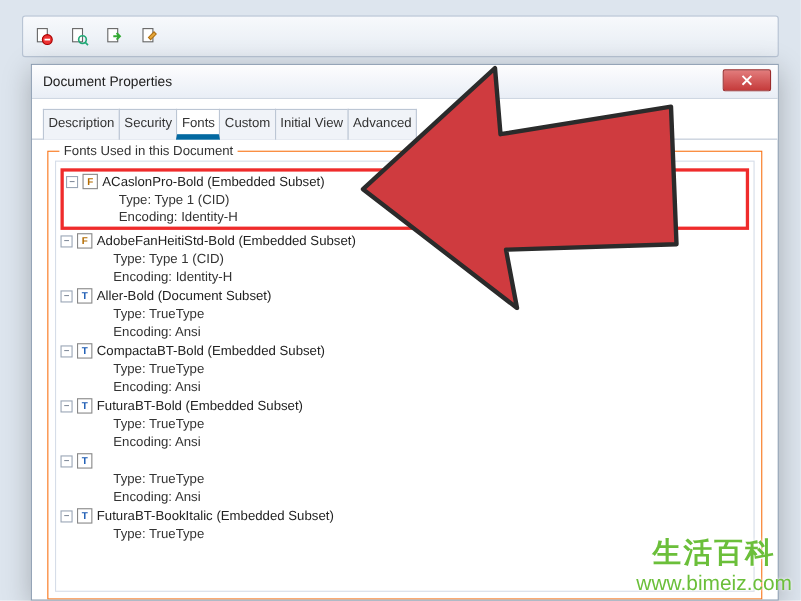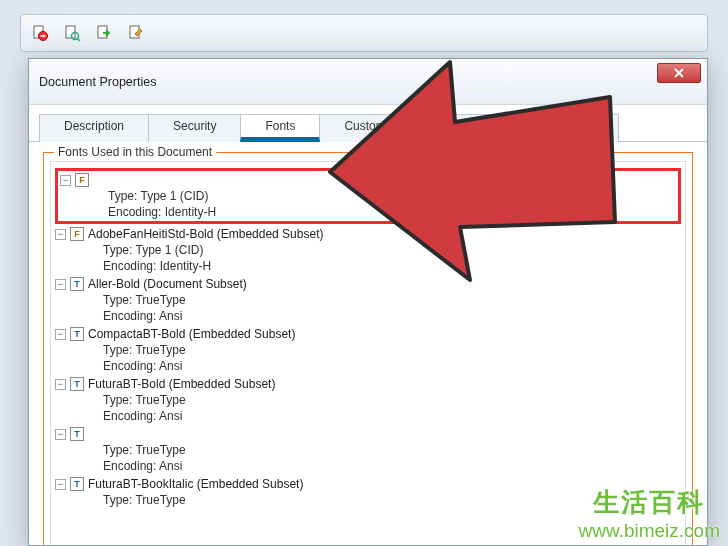--- a/index.html
+++ b/index.html
@@ -33,21 +33,21 @@
 
 .dialog {
   position: absolute;
   top: 58px; left: 28px; right: 20px; bottom: 0;
   background: #fff;
   border: 1px solid #8a9bb0;
   box-shadow: 0 6px 24px rgba(0,0,0,0.25);
   overflow: hidden;
 }
 .titlebar {
-  height: 46px;
+  height: 31px;
   background: linear-gradient(#fdfdfe, #e9eef6);
   border-bottom: 1px solid #cfd7e2;
   display: flex; align-items: center;
   padding-left: 10px;
   font-size: 12.5px;
   color: #222;
   position: relative;
 }
 .closebtn {
   position: absolute; right: 6px; top: 4px;
@@ -62,21 +62,21 @@
 .closebtn svg { width: 10px; height: 10px; }
 
 .tabs {
   display: flex;
   padding: 8px 10px 0 10px;
   border-bottom: 1px solid #bcc6d4;
   background: #fff;
   gap: 0;
 }
 .tab {
-  padding: 4px 24px;
+  padding: 4px 4px;
   border: 1px solid #bcc6d4;
   border-bottom: none;
   background: #f0f3f8;
   font-size: 12px;
   color: #333;
   cursor: pointer;
   position: relative;
   top: 1px;
   margin-right: -1px;
 }
@@ -230,20 +230,21 @@
 
   <div class="panel">
     <div class="group">
       <span class="group-legend">Fonts Used in this Document</span>
       <div class="tree-wrap" id="tree">
           <div class="tree-node">
             <div class="highlight">
               <div class="node-head">
                 <div class="expander">−</div>
                 <div class="fti type1">F</div>
+                <span class="node-label">ACaslonPro-Bold (Embedded Subset)</span>
               </div>
               <div class="node-detail">Type: Type 1 (CID)</div>
               <div class="node-detail">Encoding: Identity-H</div>
             </div>
           </div>
           <div class="tree-node">
             <div>
               <div class="node-head">
                 <div class="expander">−</div>
                 <div class="fti type1">F</div>

